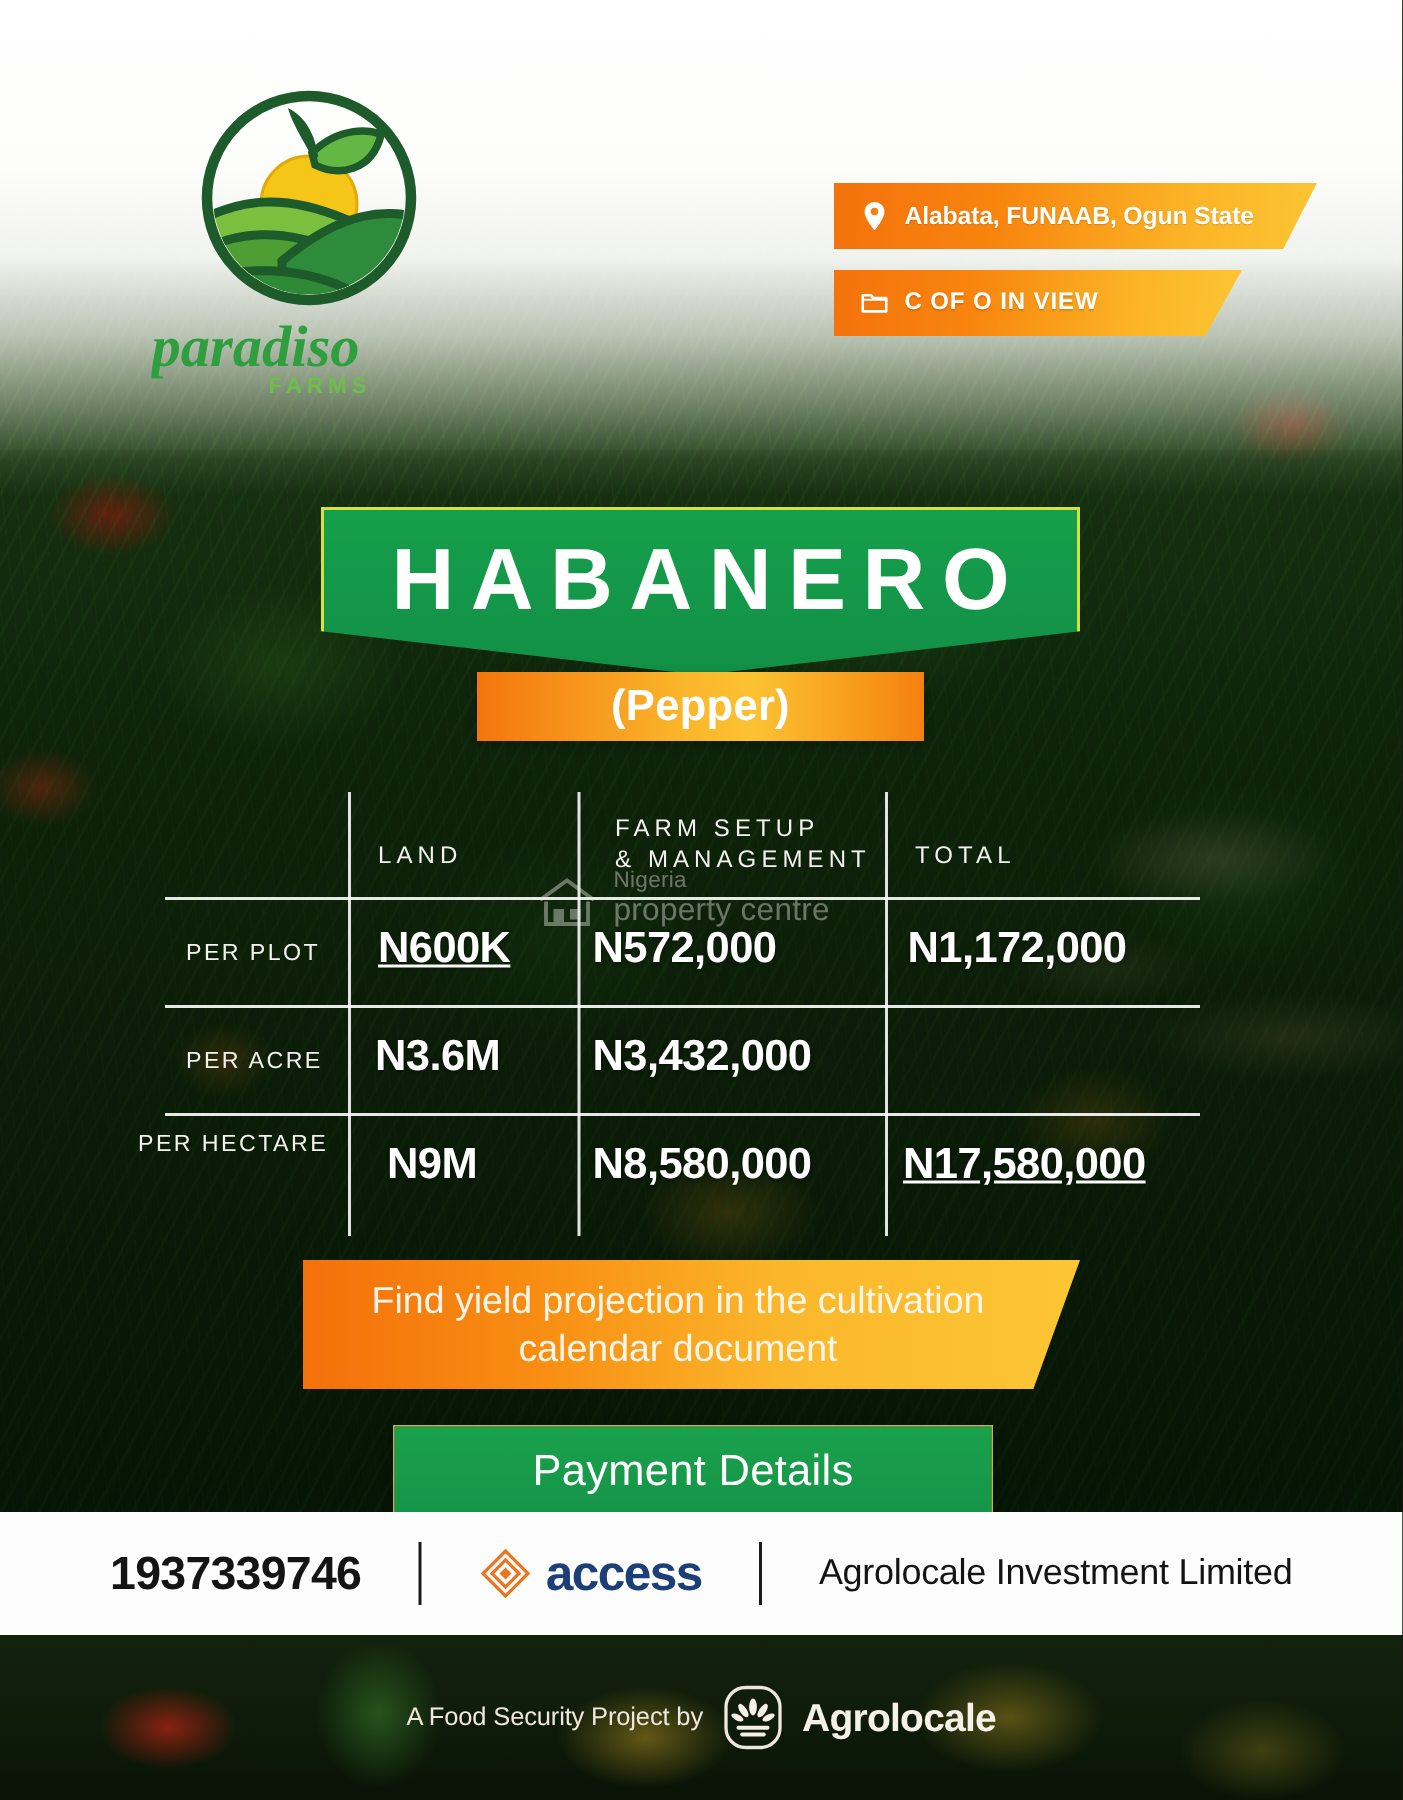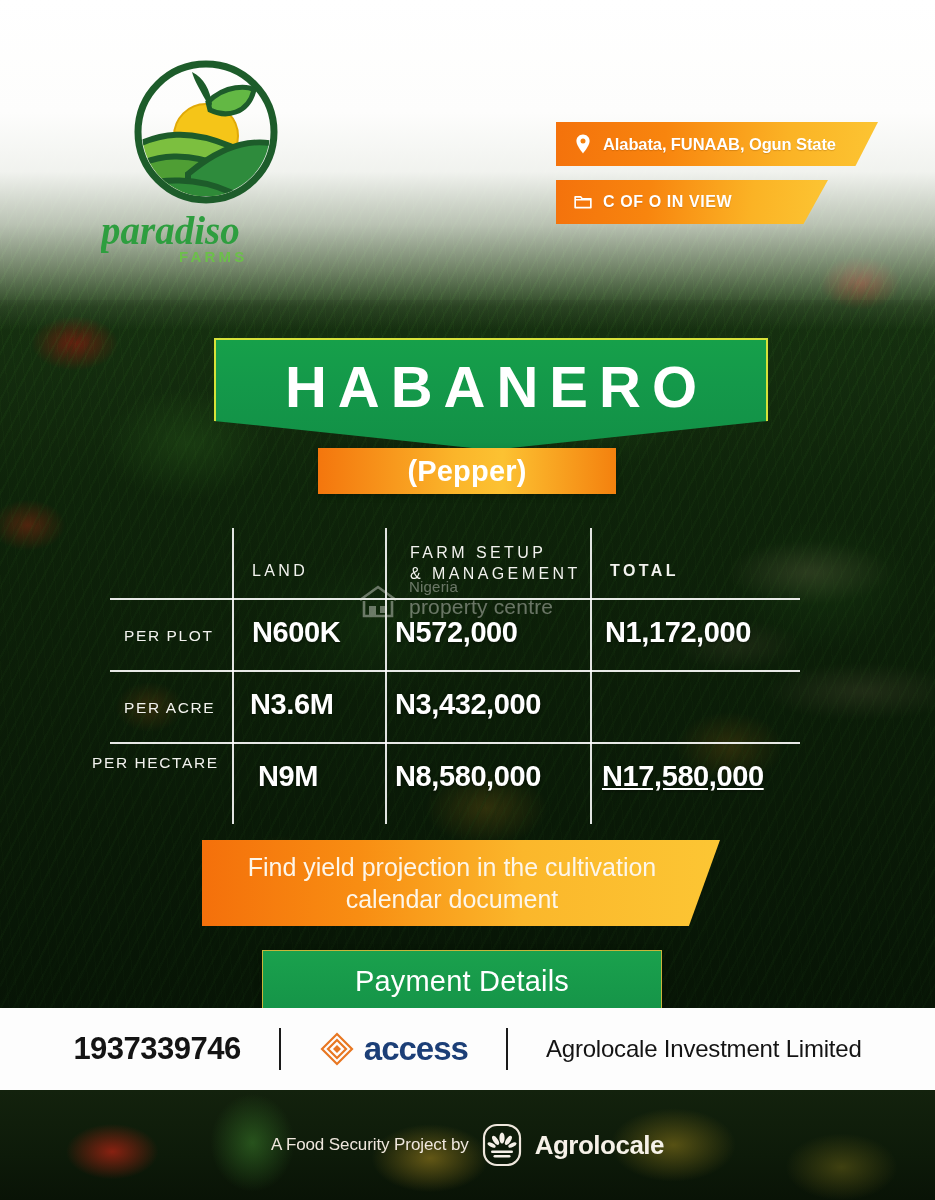--- a/index.html
+++ b/index.html
@@ -77,21 +77,21 @@
     clip-path:polygon(0 0, 100% 0, 93% 100%, 0 100%); }
   .badge-2{ left:556px; top:180px; width:272px;
     clip-path:polygon(0 0, 100% 0, 91% 100%, 0 100%); }
   .badge-txt{ font-size:16.5px; font-weight:700; letter-spacing:-.1px; white-space:nowrap;
               text-shadow:0 1px 1px rgba(120,60,0,.25); }
   .badge-2 .badge-txt{ letter-spacing:.6px; font-size:16px; }
   .badge-ico{ width:18px; height:20px; flex:none; display:block; }
 
   
   .title-shield{
-    position:absolute; left:214px; top:338px; width:554px; height:112px;
+    position:absolute; left:214px; top:338px; width:506px; height:112px;
     background:linear-gradient(180deg,#16a04a 0%, #14994a 40%, #129046 100%);
     border:2px solid #d6e23a;
     clip-path:polygon(0 0, 100% 0, 100% 74%, 50% 100%, 0 74%);
     display:flex; align-items:flex-start; justify-content:center;
     box-shadow:0 3px 9px rgba(0,0,0,.3);
   }
   .title-txt{
     margin-top:18px; color:#fff; font-size:58px; font-weight:700;
     letter-spacing:11px; line-height:1; text-indent:11px;
   }
@@ -236,27 +236,27 @@
     <div class="vline" style="left:275px;  height:296px;"></div>
     <div class="vline" style="left:480px;  height:296px;"></div>
     <div class="hline" style="left:0;   top:70px;  width:690px;"></div>
     <div class="hline" style="left:0;   top:142px; width:690px;"></div>
     <div class="hline" style="left:0;   top:214px; width:690px;"></div>
   </div>
 
   <div class="th" style="left:142px; top:32px;">LAND</div>
   <div class="th" style="left:300px; top:14px;">FARM SETUP</div>
   <div class="th" style="left:300px; top:35px;">&amp; MANAGEMENT</div>
-  <div class="th" style="left:500px; top:32px;font-weight:bold;">TOTAL</div>
+  <div class="th" style="left:500px; top:32px;">TOTAL</div>
 
   <div class="row-lbl" style="left:14px;  top:99px;">PER PLOT</div>
   <div class="row-lbl" style="left:14px;  top:171px;">PER  ACRE</div>
   <div class="row-lbl" style="left:-18px; top:226px;">PER HECTARE</div>
 
-  <div class="cell" style="left:142px; top:88px;">N600K</div>
+  <div class="cell" style="left:142px; top:88px;text-decoration:underline;">N600K</div>
   <div class="cell" style="left:285px; top:88px;">N572,000</div>
   <div class="cell" style="left:495px; top:88px;">N1,172,000</div>
 
   <div class="cell" style="left:140px; top:160px;">N3.6M</div>
   <div class="cell" style="left:285px; top:160px;">N3,432,000</div>
 
   <div class="cell" style="left:148px; top:232px;">N9M</div>
   <div class="cell" style="left:285px; top:232px;">N8,580,000</div>
   <div class="cell" style="left:492px; top:232px;text-decoration:underline;">N17,580,000</div>
 </div>

